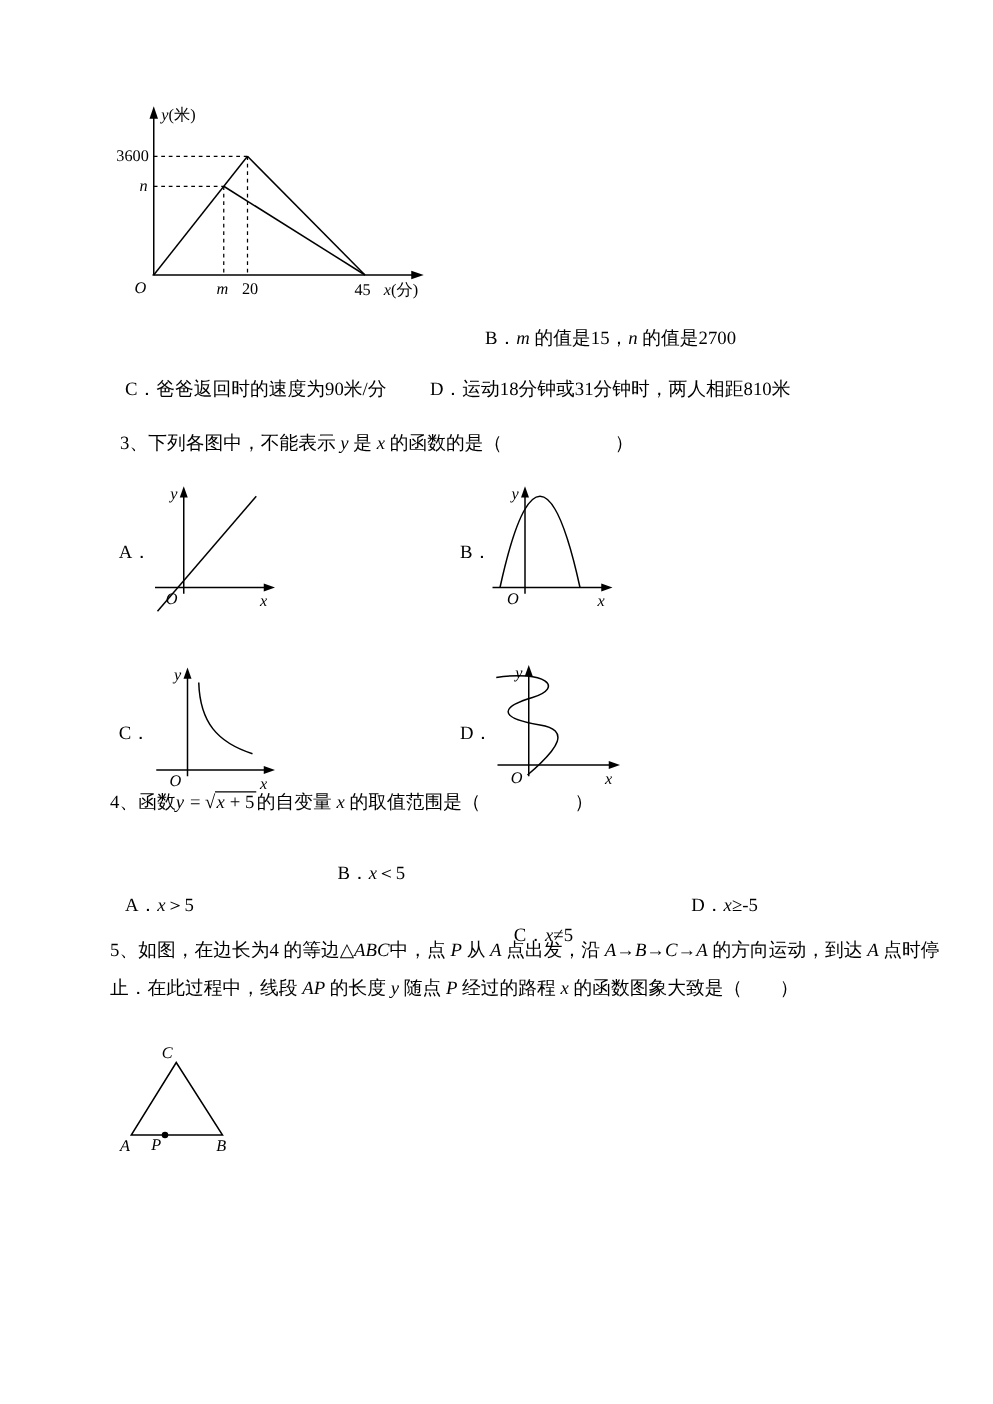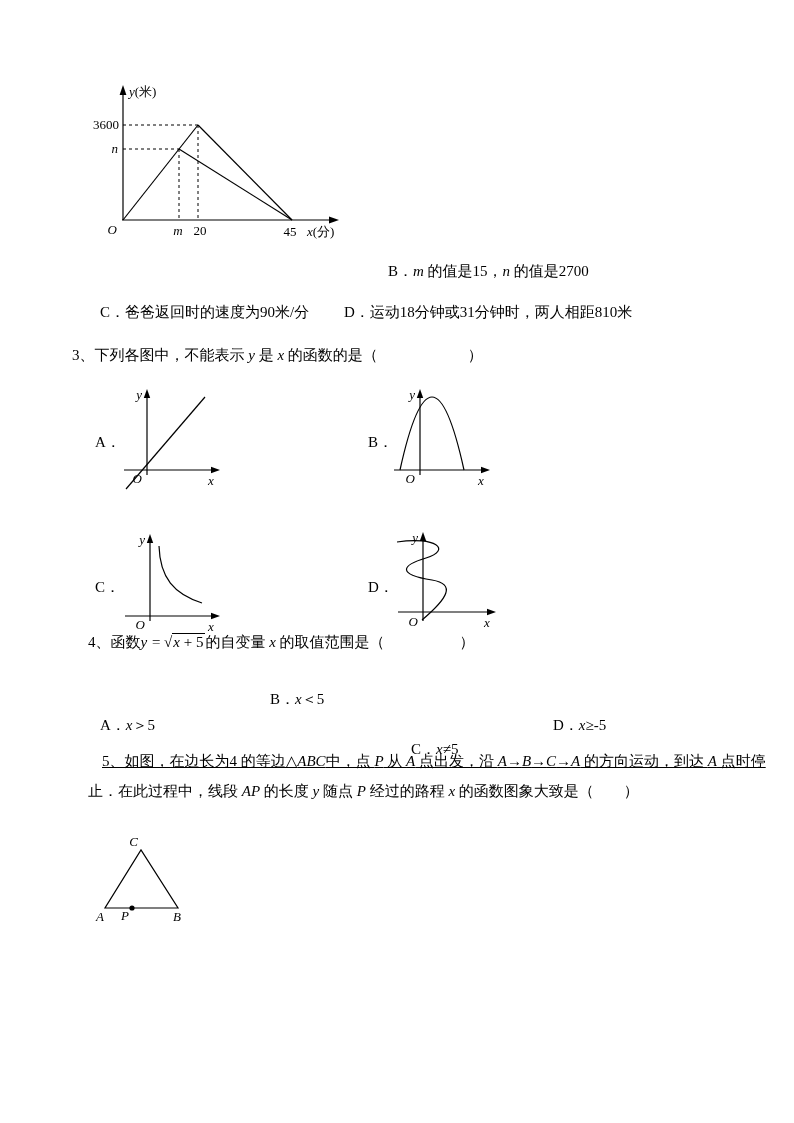--- a/index.html
+++ b/index.html
@@ -65,21 +65,21 @@
   <div class="abs" style="left:388px; top:261px;">
     <span>B．</span><span><i>m</i> 的值是15，<i>n</i> 的值是2700</span>
   </div>
   <div class="abs" style="left:100px; top:302px;">
     <span>C．</span><span>爸爸返回时的速度为90米/分</span>
   </div>
   <div class="abs" style="left:344px; top:302px;">
     <span>D．</span><span>运动18分钟或31分钟时，两人相距810米</span>
   </div>
 
-  <div class="abs" style="left:72px; top:345px;">3、下列各图中，不能表示 <i>y</i> 是 <i>x</i> 的函数的是（　　　　　　）</div>
+  <div class="abs" style="left:96px; top:345px;">3、下列各图中，不能表示 <i>y</i> 是 <i>x</i> 的函数的是（　　　　　　）</div>
 
   <div class="abs" style="left:95px; top:432px;">A．</div>
   <div class="abs" style="left:112px; top:385px;">
     <svg width="120" height="115" viewBox="0 0 120 115">
       <line class="ax" x1="35" y1="90" x2="35" y2="12"></line>
       <polygon class="arrow" points="35,4 31.8,13 38.2,13"></polygon>
       <line class="ax" x1="12" y1="85" x2="100" y2="85"></line>
       <polygon class="arrow" points="108,85 99,81.8 99,88.2"></polygon>
       <line class="cv" x1="14" y1="104" x2="93" y2="12"></line>
       <text x="30" y="14" text-anchor="end" class="it">y</text>
@@ -140,21 +140,21 @@
   <div class="abs" style="left:225px; top:689px;margin-left:45px;">
     <span>B．</span><span><i>x</i>＜5</span>
   </div>
   <div class="abs" style="left:390px; top:739px;margin-left:21px;">
     <span>C．</span><span><i>x</i>≠5</span>
   </div>
   <div class="abs" style="left:553px; top:715px;">
     <span>D．</span><span><i>x</i>≥-5</span>
   </div>
 
-  <div class="abs" style="left:102px; top:751px;text-decoration:underline;">5、如图，在边长为4 的等边△<i>ABC</i>中，点 <i>P</i> 从 <i>A</i> 点出发，沿 <i>A</i>→<i>B</i>→<i>C</i>→<i>A</i> 的方向运动，到达 <i>A</i> 点时停</div>
+  <div class="abs" style="left:88px; top:751px;">5、如图，在边长为4 的等边△<i>ABC</i>中，点 <i>P</i> 从 <i>A</i> 点出发，沿 <i>A</i>→<i>B</i>→<i>C</i>→<i>A</i> 的方向运动，到达 <i>A</i> 点时停</div>
   <div class="abs" style="left:88px; top:781px;">止．在此过程中，线段 <i>AP</i> 的长度 <i>y</i> 随点 <i>P</i> 经过的路程 <i>x</i> 的函数图象大致是（　　）</div>
 
   <div class="abs" style="left:88px; top:835px;">
     <svg width="120" height="95" viewBox="0 0 120 95">
       <polygon points="17,73 90,73 53,15" fill="none" stroke="#000" stroke-width="1.2"></polygon>
       <circle cx="44" cy="73" r="2.6" fill="#000"></circle>
       <text x="50" y="11" text-anchor="end" class="it">C</text>
       <text x="12" y="86" text-anchor="middle" class="it">A</text>
       <text x="89" y="86" text-anchor="middle" class="it">B</text>
       <text x="37" y="85" text-anchor="middle" class="it">P</text>

